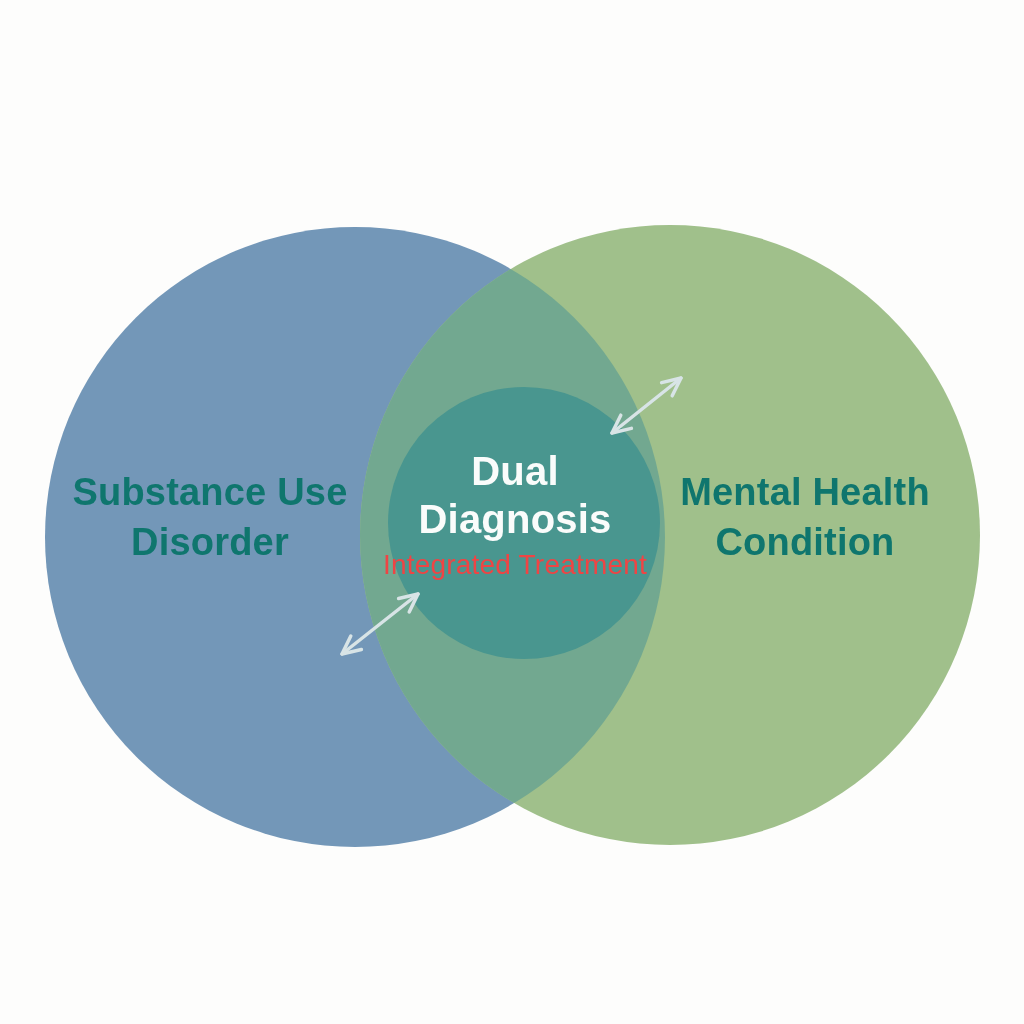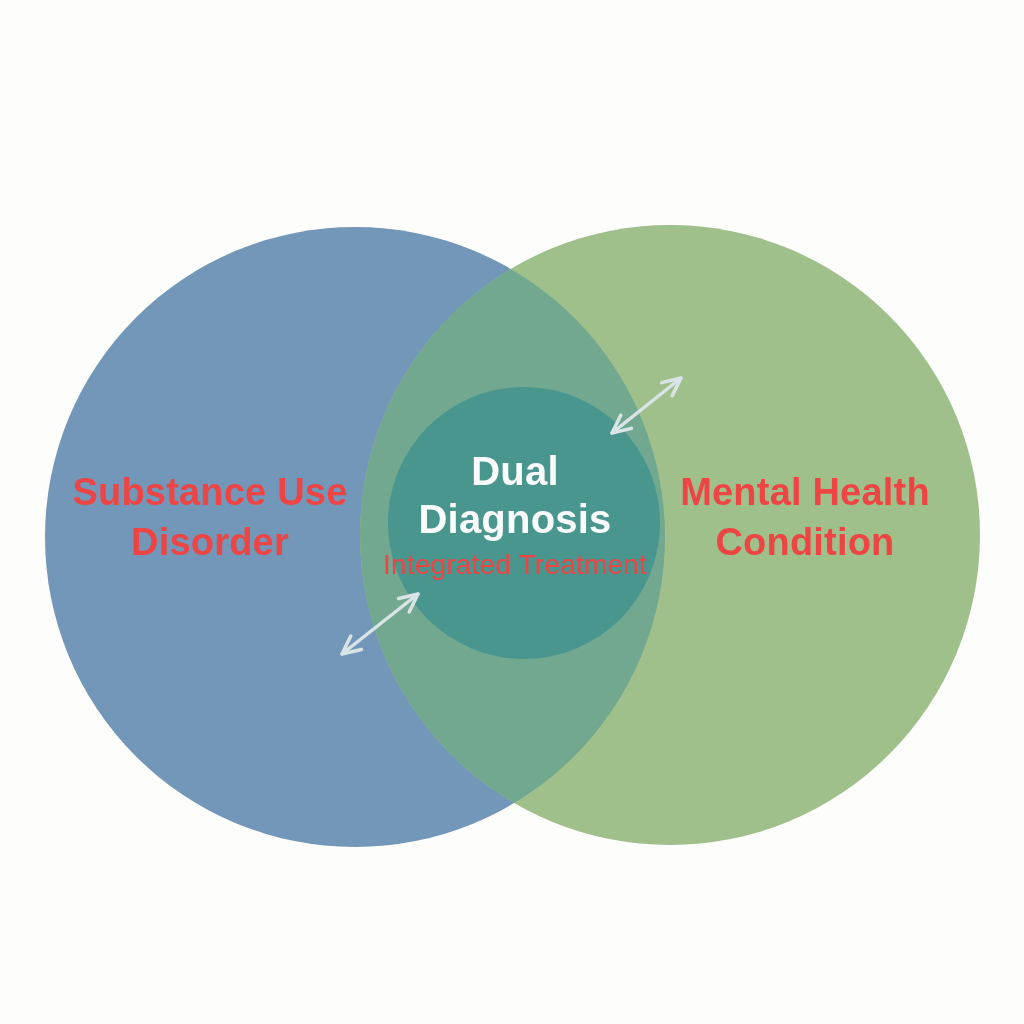--- a/index.html
+++ b/index.html
@@ -11,21 +11,21 @@
     position: relative;
     width: 1024px;
     height: 1024px;
     background: #fdfdfc;
     overflow: hidden;
   }
   .stage svg { position: absolute; left: 0; top: 0; }
   .label {
     position: absolute;
     text-align: center;
-    color: #ef4444;
+    color: #0f766e;
     font-weight: bold;
     letter-spacing: 0.2px;
   }
   .label.side {
     font-size: 38px;
     line-height: 50px;
     width: 310px;
     top: 467px;
   }
   .label.left-side  { left: 55px; }

